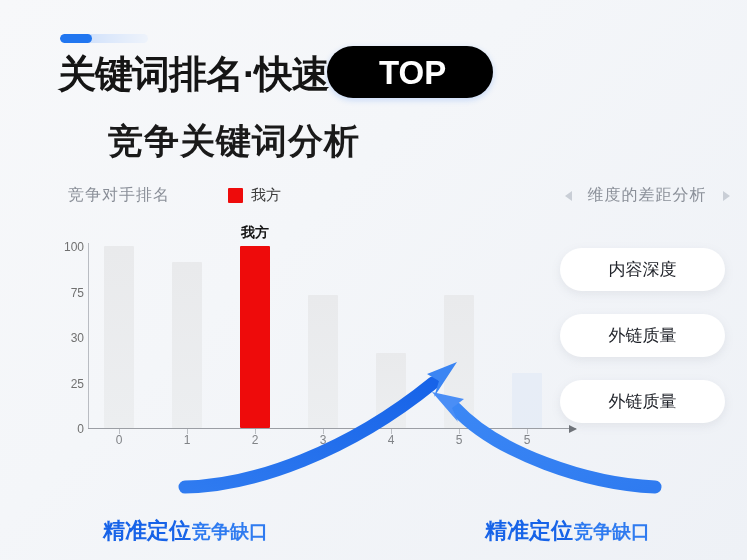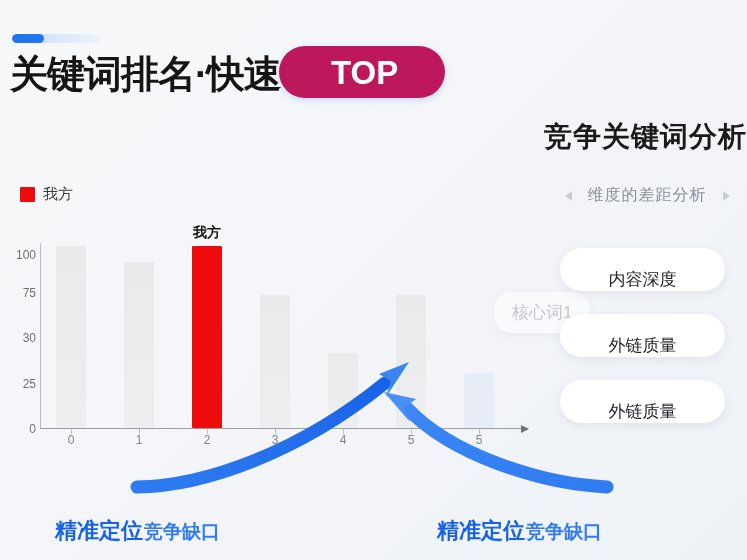--- a/index.html
+++ b/index.html
@@ -3,21 +3,21 @@
 <meta charset="utf-8">
 <title>关键词排名</title>
 <style>
   html,body{margin:0;padding:0;}
   body{
     width:747px;height:560px;overflow:hidden;
     font-family:"Liberation Sans","DejaVu Sans",sans-serif;
     background:linear-gradient(135deg,#f7f8fa 0%,#f4f6f9 40%,#eef1f6 100%);
     position:relative;
   }
-  .stage{position:absolute;inset:0;}
+  .stage{position:absolute;inset:0;margin-left:48px;}
 
   
   .progress-track{
     position:absolute;left:12px;top:34px;width:88px;height:9px;
     border-radius:5px;
     background:linear-gradient(90deg,#c3d9fb 0%,#dce8fb 55%,#eef3fb 100%);
     overflow:hidden;
   }
   .progress-fill{
     position:absolute;left:0;top:0;height:100%;width:36%;
@@ -30,40 +30,40 @@
     display:flex;align-items:center;
   }
   .headline-text{
     font-size:38px;font-weight:bold;color:#151515;letter-spacing:-1px;
     white-space:nowrap;position:relative;z-index:3;
     text-shadow:0 1px 0 rgba(255,255,255,.4);
   }
   .top-pill{
     position:absolute;left:279px;top:46px;
     height:52px;min-width:166px;border-radius:26px;
-    background:#be185d;display:flex;align-items:center;
+    background:#000000;display:flex;align-items:center;
     padding:0 6px 0 52px;box-sizing:border-box;z-index:2;
     box-shadow:0 2px 6px rgba(26,110,245,.22);
   }
   .top-pill .top-word{
     font-size:33px;font-weight:bold;color:#ffffff;letter-spacing:0px;
     line-height:1;margin-right:10px;
   }
   .top-pill .num-circle{
     width:64px;height:46px;border-radius:23px;background:#ffffff;
     display:flex;align-items:center;justify-content:center;
   }
   .top-pill .num-circle span{
     font-size:29px;font-weight:bold;color:#111;line-height:1;
   }
 
   
   .subtitle{
-    position:absolute;left:0;right:0;top:118px;text-align:right;
-    font-size:28px;font-weight:bold;color:#1a1a1a;letter-spacing:1px;
+    position:absolute;left:0;right:0;top:118px;text-align:left;
+    font-size:35px;font-weight:bold;color:#1a1a1a;letter-spacing:1px;
     padding-left:60px;box-sizing:border-box;
   }
 
   
   .chart-wrap{position:absolute;left:0;top:185px;width:560px;height:300px;}
   .chart-legend-row{
     position:absolute;left:20px;top:0;display:flex;align-items:center;gap:58px;
   }
   .axis-title{font-size:16px;color:#8a8f98;letter-spacing:1px;}
   .legend{display:flex;align-items:center;gap:8px;}
@@ -117,21 +117,21 @@
   .right-head{
     display:flex;align-items:center;justify-content:center;gap:16px;
     font-size:16px;color:#8a8f98;letter-spacing:1px;
   }
   .tri{width:0;height:0;border-top:5px solid transparent;border-bottom:5px solid transparent;}
   .tri.left{border-right:7px solid #c9ced6;}
   .tri.right{border-left:7px solid #c9ced6;}
   .cards{position:absolute;left:13px;top:63px;width:165px;}
   .card{
     height:43px;border-radius:22px;background:#ffffff;
-    display:flex;align-items:flex-end;justify-content:center;
+    display:flex;align-items:center;justify-content:center;
     font-size:17px;color:#20232a;margin-bottom:23px;
     box-shadow:0 3px 10px rgba(120,132,150,.13);
   }
 
   
   .arrows{position:absolute;left:0;top:0;width:747px;height:560px;pointer-events:none;}
 
   
   .caption{
     position:absolute;bottom:14px;display:flex;align-items:baseline;
@@ -157,30 +157,31 @@
 
   <div class="top-pill">
     <span class="top-word">TOP</span>
   </div>
 
   <div class="subtitle">竞争关键词分析</div>
 
   <div class="chart-wrap">
 
     <div class="chart-legend-row">
+      <span class="axis-title">竞争对手排名</span>
       <span class="legend">
         <span class="legend-swatch"></span>
         <span class="legend-label">我方</span>
       </span>
     </div>
 
     <div class="plot">
       <div class="axis-y"></div>
       <div class="ylabels">
-        <div style="top:8px">100</div>
+        <div style="top:0px">100</div>
         <div style="top:45.5px">75</div>
         <div style="top:91px">30</div>
         <div style="top:136.5px">25</div>
         <div style="top:182px">0</div>
       </div>
 
       <div class="bars">
         <div class="bar gray" style="left:16px;  height:100%;"></div>
         <div class="bar gray" style="left:84px;  height:91%;"></div>
         <div class="bar red" style="left:152px; height:100%;">
@@ -211,21 +212,20 @@
         <div style="left:99px">1</div>
         <div style="left:167px">2</div>
         <div style="left:235px">3</div>
         <div style="left:303px">4</div>
         <div style="left:371px">5</div>
         <div style="left:439px">5</div>
       </div>
     </div>
   </div>
 
-  <div class="core-chip">核心词1</div>
 
   <div class="right-panel">
     <div class="right-head">
       <span class="tri left"></span>
       <span>维度的差距分析</span>
       <span class="tri right"></span>
     </div>
     <div class="cards">
       <div class="card">
         <span>内容深度</span>

